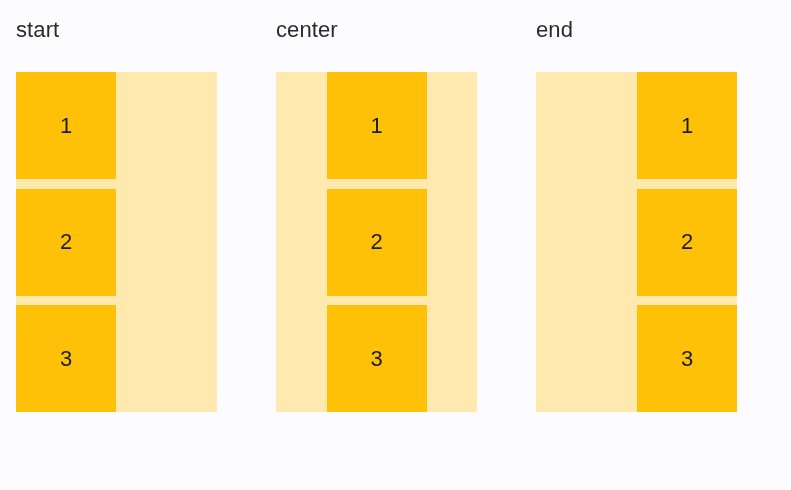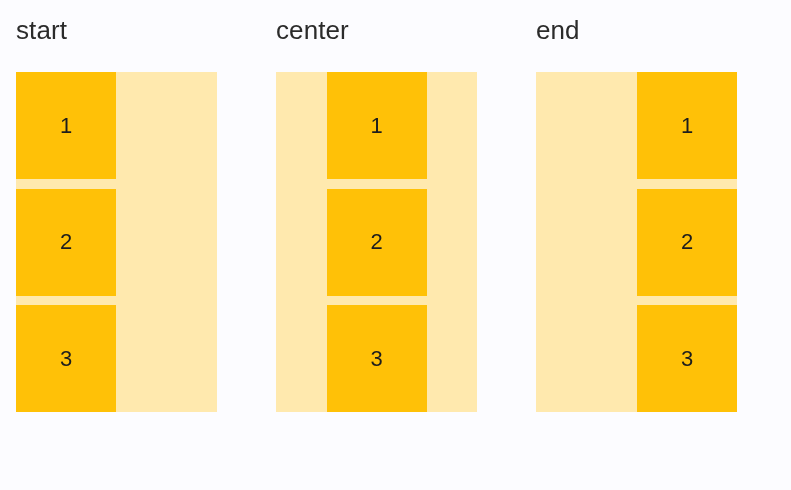--- a/index.html
+++ b/index.html
@@ -19,21 +19,21 @@
     height: 490px;
   }
   .demo-group {
     position: absolute;
     top: 0;
   }
   .group-label {
     position: absolute;
     top: 13px;
     left: 0;
-    font-size: 26px;
+    font-size: 22px;
     line-height: 34px;
     color: #2b2b2b;
     font-weight: 400;
     letter-spacing: 0.1px;
     white-space: nowrap;
   }
   .flex-container {
     position: absolute;
     top: 72px;
     left: 0;

